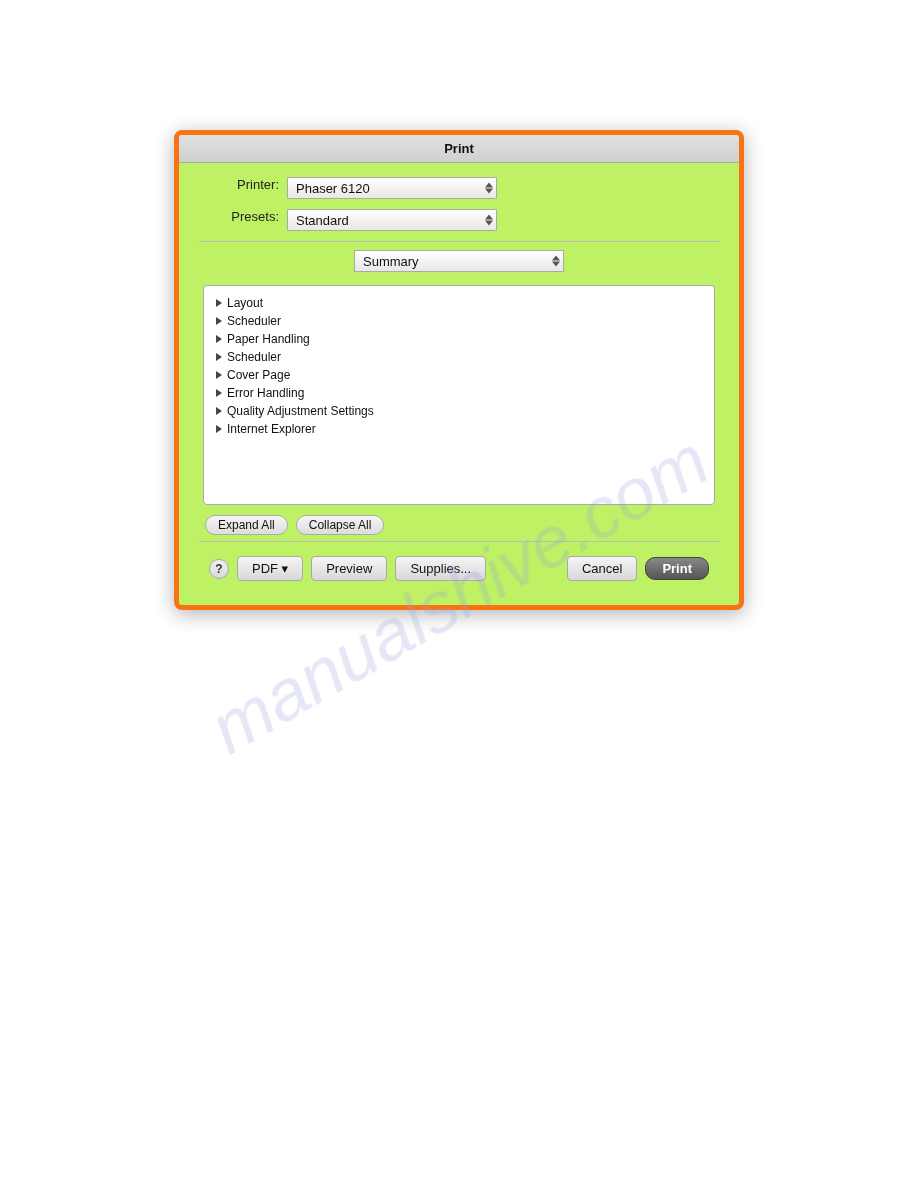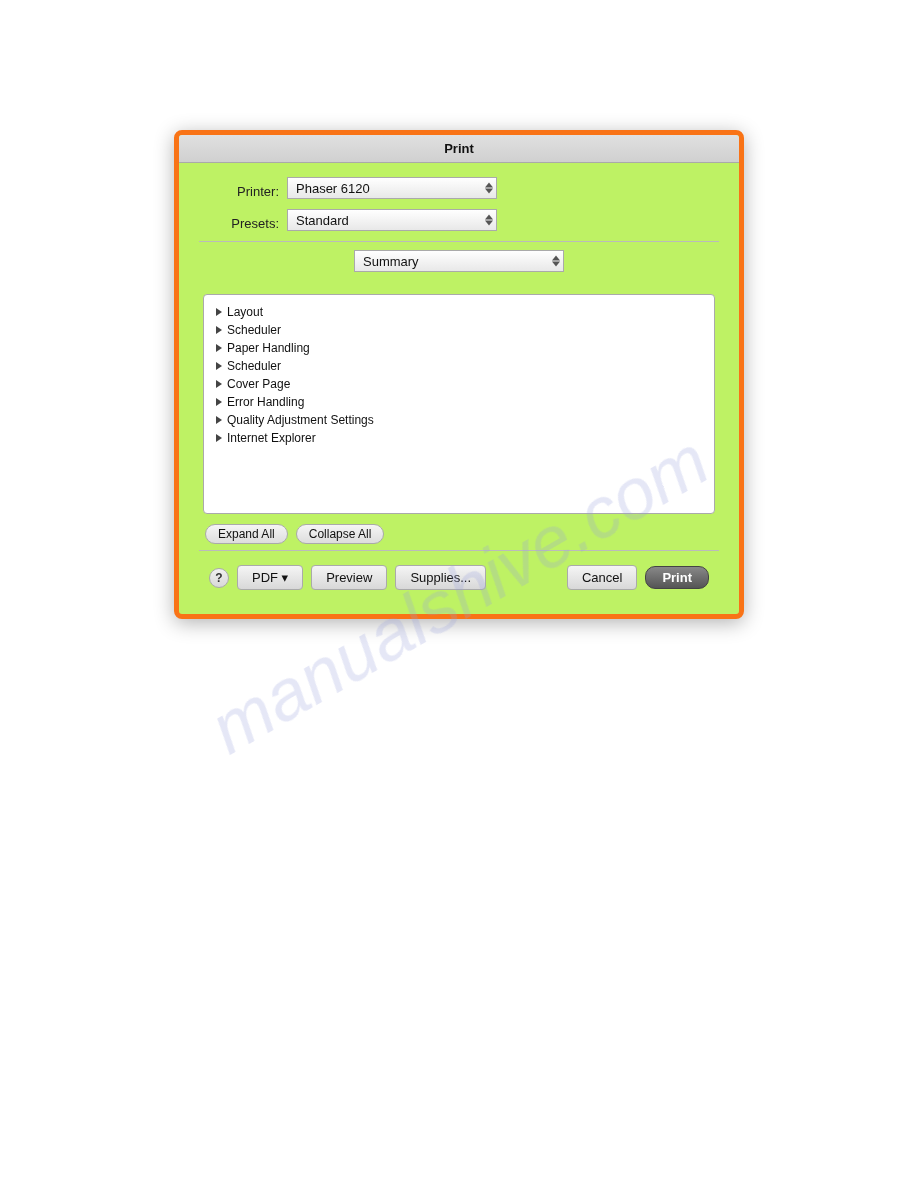--- a/index.html
+++ b/index.html
@@ -38,21 +38,21 @@
       font-weight: bold;
       color: #111;
     }
 
     .dialog-body {
       padding: 14px 20px;
     }
 
     .form-row {
       display: flex;
-      align-items: flex-end;
+      align-items: flex-start;
       margin-bottom: 10px;
     }
 
     .form-label {
       width: 80px;
       text-align: right;
       margin-right: 8px;
       font-size: 13px;
       color: #222;
     }
@@ -104,21 +104,21 @@
 
     .separator {
       border: none;
       border-top: 1px solid #bbb;
       margin: 8px 0;
     }
 
     .summary-row {
       display: flex;
       justify-content: center;
-      margin-bottom: 22px;
+      margin-bottom: 13px;
     }
 
     .list-area {
       background: white;
       border: 1px solid #aaa;
       border-radius: 4px;
       margin: 0 4px;
       padding: 8px 12px;
       min-height: 220px;
     }

